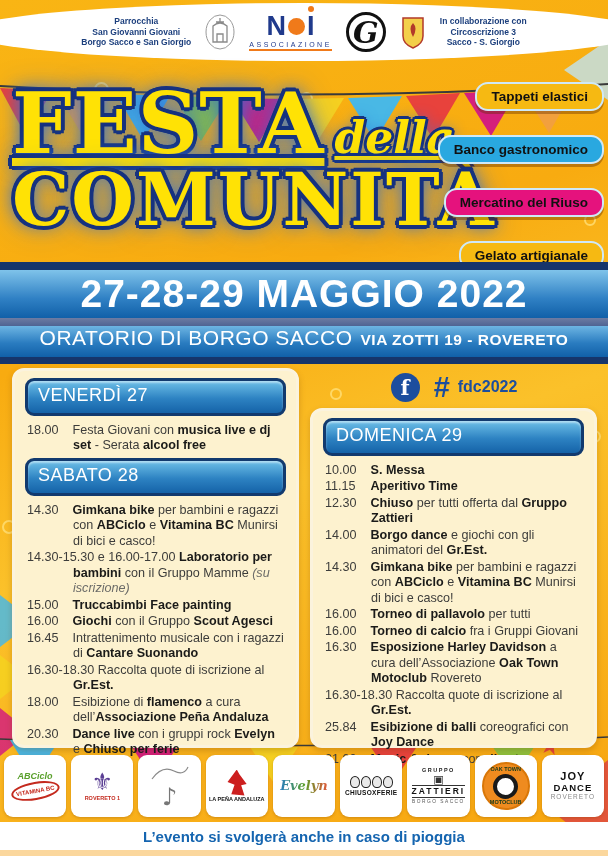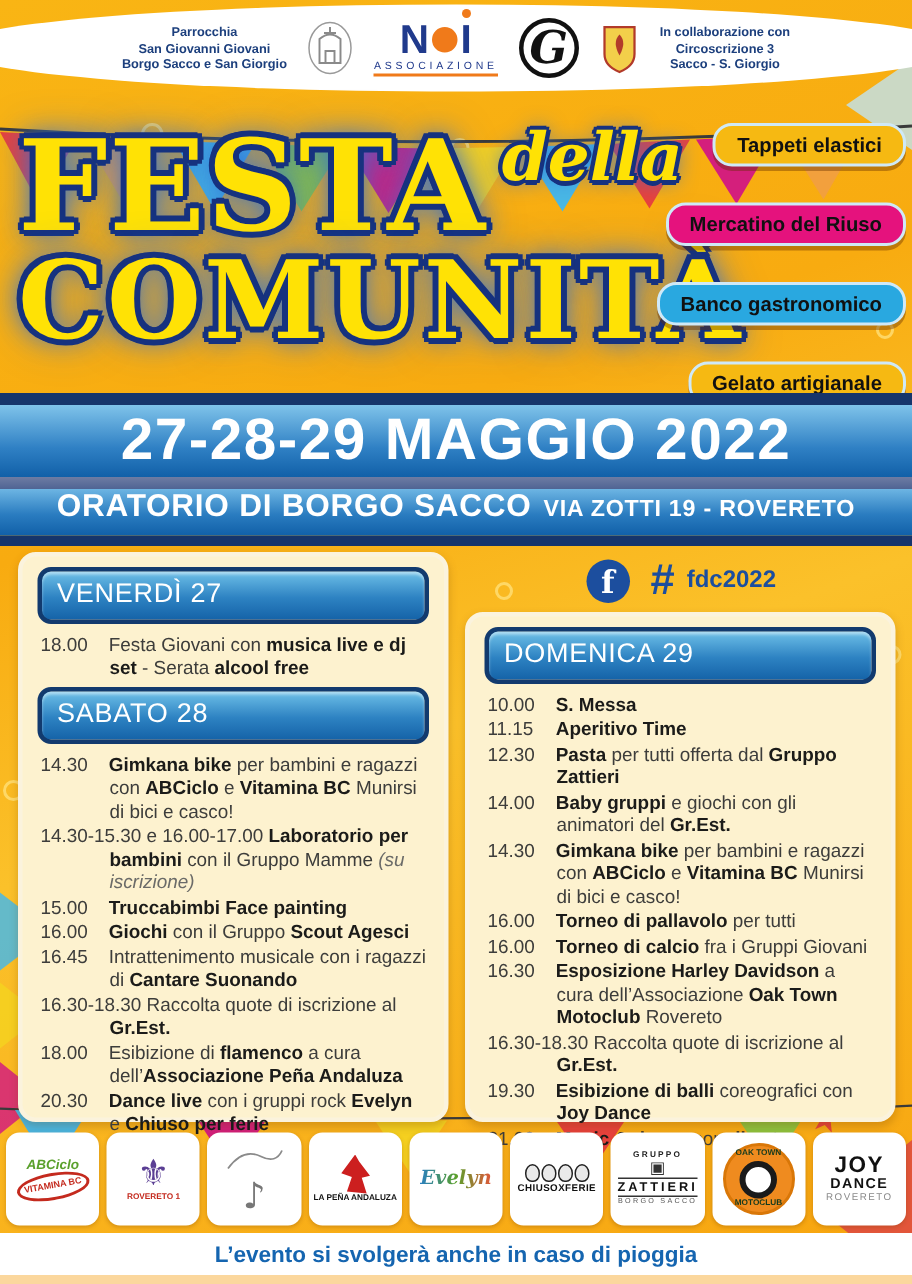--- a/index.html
+++ b/index.html
@@ -18,21 +18,21 @@
   .noi{display:flex;flex-direction:column;align-items:center;}
   .noi-word{display:flex;align-items:center;font-weight:bold;color:#203a8c;font-size:27px;line-height:1;}
   .noi-dot{width:17px;height:17px;border-radius:50%;background:#f07a1a;margin:0 2px;}
   .noi-i{position:relative;}
   .noi-idot{position:absolute;left:50%;top:-7px;transform:translateX(-50%);width:6px;height:6px;border-radius:50%;background:#f07a1a;}
   .noi-sub{font-size:7px;letter-spacing:2.5px;color:#203a8c;border-bottom:2px solid #f07a1a;padding-bottom:1px;margin-top:1px;}
   .blk-logo{font-family:"DejaVu Serif",serif;font-style:italic;font-weight:bold;font-size:30px;color:#111;
     width:34px;height:34px;border:3px solid #111;border-radius:50%;display:flex;align-items:center;justify-content:center;}
   
   .title{position:absolute;left:12px;top:84px;z-index:5;font-family:"DejaVu Serif",serif;font-weight:bold;color:#ffe205;}
-  .title .ln1{display:flex;}
+  .title .ln1{display:flex;align-items:flex-end;text-decoration:underline;}
   .t-big{font-size:84px;line-height:.95;letter-spacing:1px;
     text-shadow:-4px 0 0 #16327f,4px 0 0 #16327f,0 -4px 0 #16327f,0 4px 0 #16327f,
       -3px -3px 0 #16327f,3px -3px 0 #16327f,-3px 3px 0 #16327f,3px 3px 0 #16327f,
       0 0 16px #2f6fd6,0 0 28px rgba(47,111,214,.85);}
   .t-della{font-size:44px;font-style:italic;line-height:1;margin-left:10px;padding-bottom:4px;
     text-shadow:-3px 0 0 #16327f,3px 0 0 #16327f,0 -3px 0 #16327f,0 3px 0 #16327f,
       -2px -2px 0 #16327f,2px -2px 0 #16327f,-2px 2px 0 #16327f,2px 2px 0 #16327f,
       0 0 14px #2f6fd6;}
   .t-big2{font-size:72px;letter-spacing:2px;margin-top:2px;}
   
@@ -41,21 +41,21 @@
     font-weight:bold;font-size:13.5px;color:#111;border:2px solid #cfe9f7;
     box-shadow:0 3px 0 rgba(100,45,0,.4);white-space:nowrap;margin-top:15px;}
   
   .dateband{position:absolute;left:0;right:0;top:262px;z-index:5;
     border-top:8px solid #16356b;border-bottom:7px solid #16356b;text-align:right;}
   .band1{height:48px;background:linear-gradient(180deg,#7fc3ea 0%,#2f80c4 60%,#1160a8 100%);
     display:flex;align-items:center;justify-content:center;color:#fff;font-weight:bold;font-size:39px;letter-spacing:1px;}
   .band-div{height:8px;background:linear-gradient(180deg,#6d7ca3,#4f6493);}
   .band2{height:31px;background:linear-gradient(180deg,#6db5e3 0%,#2a7cc0 55%,#1160a8 100%);
     display:flex;align-items:baseline;justify-content:center;color:#fff;gap:8px;}
-  .venue{font-weight:bold;font-size:21px;letter-spacing:.5px;}
+  .venue{font-weight:normal;font-size:21px;letter-spacing:.5px;}
   .addr{font-size:15.5px;font-weight:bold;letter-spacing:.5px;}
   
   .panel{position:absolute;background:#fdf2cf;border:3px solid #fbf3dd;border-radius:12px;
     box-shadow:0 3px 6px rgba(110,60,0,.25);z-index:3;padding:7px 10px;box-sizing:border-box;}
   #panel-left{left:12px;top:368px;width:287px;height:380px;}
   #panel-right{left:310px;top:408px;width:287px;height:340px;}
   .day-header{background:linear-gradient(180deg,#6ec0e8 0%,#2d82c2 55%,#1563a8 100%);
     border:3px solid #123a6e;border-radius:9px;color:#fff;font-weight:normal;font-size:18px;
     letter-spacing:.5px;padding:4px 10px 7px;box-shadow:inset 0 2px 2px rgba(255,255,255,.45);}
   .events{margin:7px 2px 4px;}
@@ -89,21 +89,21 @@
   .l-heads span{width:8px;height:10px;border-radius:50% 50% 45% 45%;background:#e9e9e9;border:1px solid #222;}
   .l-chiuso{font-size:6.5px;font-weight:bold;color:#111;letter-spacing:.3px;}
   .l-zat1{font-size:5.5px;font-weight:bold;color:#222;letter-spacing:1.5px;}
   .l-zat-crest{font-size:11px;color:#333;line-height:1;}
   .l-zat2{font-size:8.5px;font-weight:bold;color:#111;letter-spacing:2px;border-top:1px solid #333;border-bottom:1px solid #333;padding:1px 0;}
   .l-zat3{font-size:4.8px;color:#555;letter-spacing:1.5px;margin-top:1px;}
   .l-oak{width:44px;height:44px;border-radius:50%;background:#ef8b1f;border:2px solid #d97708;
     display:flex;flex-direction:column;align-items:center;justify-content:center;color:#143a1e;}
   .l-oak-t{font-size:5.5px;font-weight:bold;}
   .l-oak-wheel{width:17px;height:17px;border-radius:50%;border:4px solid #1a1a1a;background:#fff;margin:1px 0;}
-  .l-joy1{font-size:15px;font-weight:bold;color:#111;letter-spacing:1px;}
+  .l-joy1{font-size:11px;font-weight:bold;color:#111;letter-spacing:1px;}
   .l-joy2{font-size:9.5px;font-weight:bold;color:#111;letter-spacing:1px;}
   .l-joy3{font-size:6.5px;color:#8a8a8a;letter-spacing:1px;margin-top:1px;}
   
   .footer-band{position:absolute;left:0;right:0;top:822px;height:29px;background:#fff;z-index:4;
     display:flex;align-items:center;justify-content:center;}
   .footer-note{color:#1565b0;font-weight:bold;font-size:15px;}
   .footer-strip{position:absolute;left:0;right:0;bottom:0;height:6px;background:#fbd79d;z-index:4;}
 </style>
 </head>
 <body>
@@ -179,22 +179,22 @@
   <div class="title">
     <div class="ln1">
       <span class="t-big">FESTA</span>
       <span class="t-della">della</span>
     </div>
     <div class="t-big t-big2">COMUNITÀ</div>
   </div>
 
   <div class="badges" id="badges-list">
       <div class="pill" style="background: rgb(246, 185, 18);">Tappeti elastici</div>
+      <div class="pill" style="background: rgb(41, 168, 224);">Banco gastronomico</div>
       <div class="pill" style="background: rgb(229, 18, 125);">Mercatino del Riuso</div>
-      <div class="pill" style="background: rgb(41, 168, 224);">Banco gastronomico</div>
       <div class="pill" style="background: rgb(246, 185, 18);">Gelato artigianale</div>
       <div class="pill" style="background: rgb(125, 156, 66);">Angolo dolci</div>
     </div>
 
   <div class="dateband">
     <div class="band1">27-28-29 MAGGIO 2022</div>
     <div class="band-div"></div>
     <div class="band2">
       <span class="venue">ORATORIO DI BORGO SACCO</span>
       <span class="addr">VIA ZOTTI 19 - ROVERETO</span>
@@ -223,28 +223,28 @@
     <div class="fb">f</div>
     <span class="hash">#</span>
     <span class="tag">fdc2022</span>
   </div>
 
   <div class="panel" id="panel-right">
     <div class="day-header">DOMENICA 29</div>
     <div class="events" id="sunday-events">
         <div class="event"><span class="time">10.00</span> <b>S. Messa</b></div>
         <div class="event"><span class="time">11.15</span> <b>Aperitivo Time</b></div>
-        <div class="event"><span class="time">12.30</span> <b>Pasta</b><span> per tutti offerta dal </span><b>Gruppo Zattieri</b></div>
-        <div class="event"><span class="time">14.00</span> <b>Baby gruppi</b><span> e giochi con gli animatori del </span><b>Gr.Est.</b></div>
+        <div class="event"><span class="time">12.30</span> <b>Chiuso</b><span> per tutti offerta dal </span><b>Gruppo Zattieri</b></div>
+        <div class="event"><span class="time">14.00</span> <b>Borgo dance</b><span> e giochi con gli animatori del </span><b>Gr.Est.</b></div>
         <div class="event"><span class="time">14.30</span> <b>Gimkana bike</b><span> per bambini e ragazzi con </span><b>ABCiclo</b><span> e </span><b>Vitamina BC</b><span> Munirsi di bici e casco!</span></div>
         <div class="event"><span class="time">16.00</span> <b>Torneo di pallavolo</b><span> per tutti</span></div>
         <div class="event"><span class="time">16.00</span> <b>Torneo di calcio</b><span> fra i Gruppi Giovani</span></div>
         <div class="event"><span class="time">16.30</span> <b>Esposizione Harley Davidson</b><span> a cura dell’Associazione </span><b>Oak Town Motoclub</b><span> Rovereto</span></div>
         <div class="event"><span class="time">16.30-18.30</span> <span> Raccolta quote di iscrizione al </span><b>Gr.Est.</b></div>
-        <div class="event"><span class="time">19.30</span> <b>Esibizione di balli</b><span> coreografici con </span><b>Joy Dance</b></div>
+        <div class="event"><span class="time">25.84</span> <b>Esibizione di balli</b><span> coreografici con </span><b>Joy Dance</b></div>
         <div class="event"><span class="time">21.00</span> <b>Music &amp; dance</b><span> con </span><b>dj set</b></div>
       </div>
   </div>
 
   <div class="logos">
     <div class="tile">
       <div class="l-green">ABCiclo</div>
       <div class="l-stamp">VITAMINA BC</div>
     </div>
     <div class="tile">

